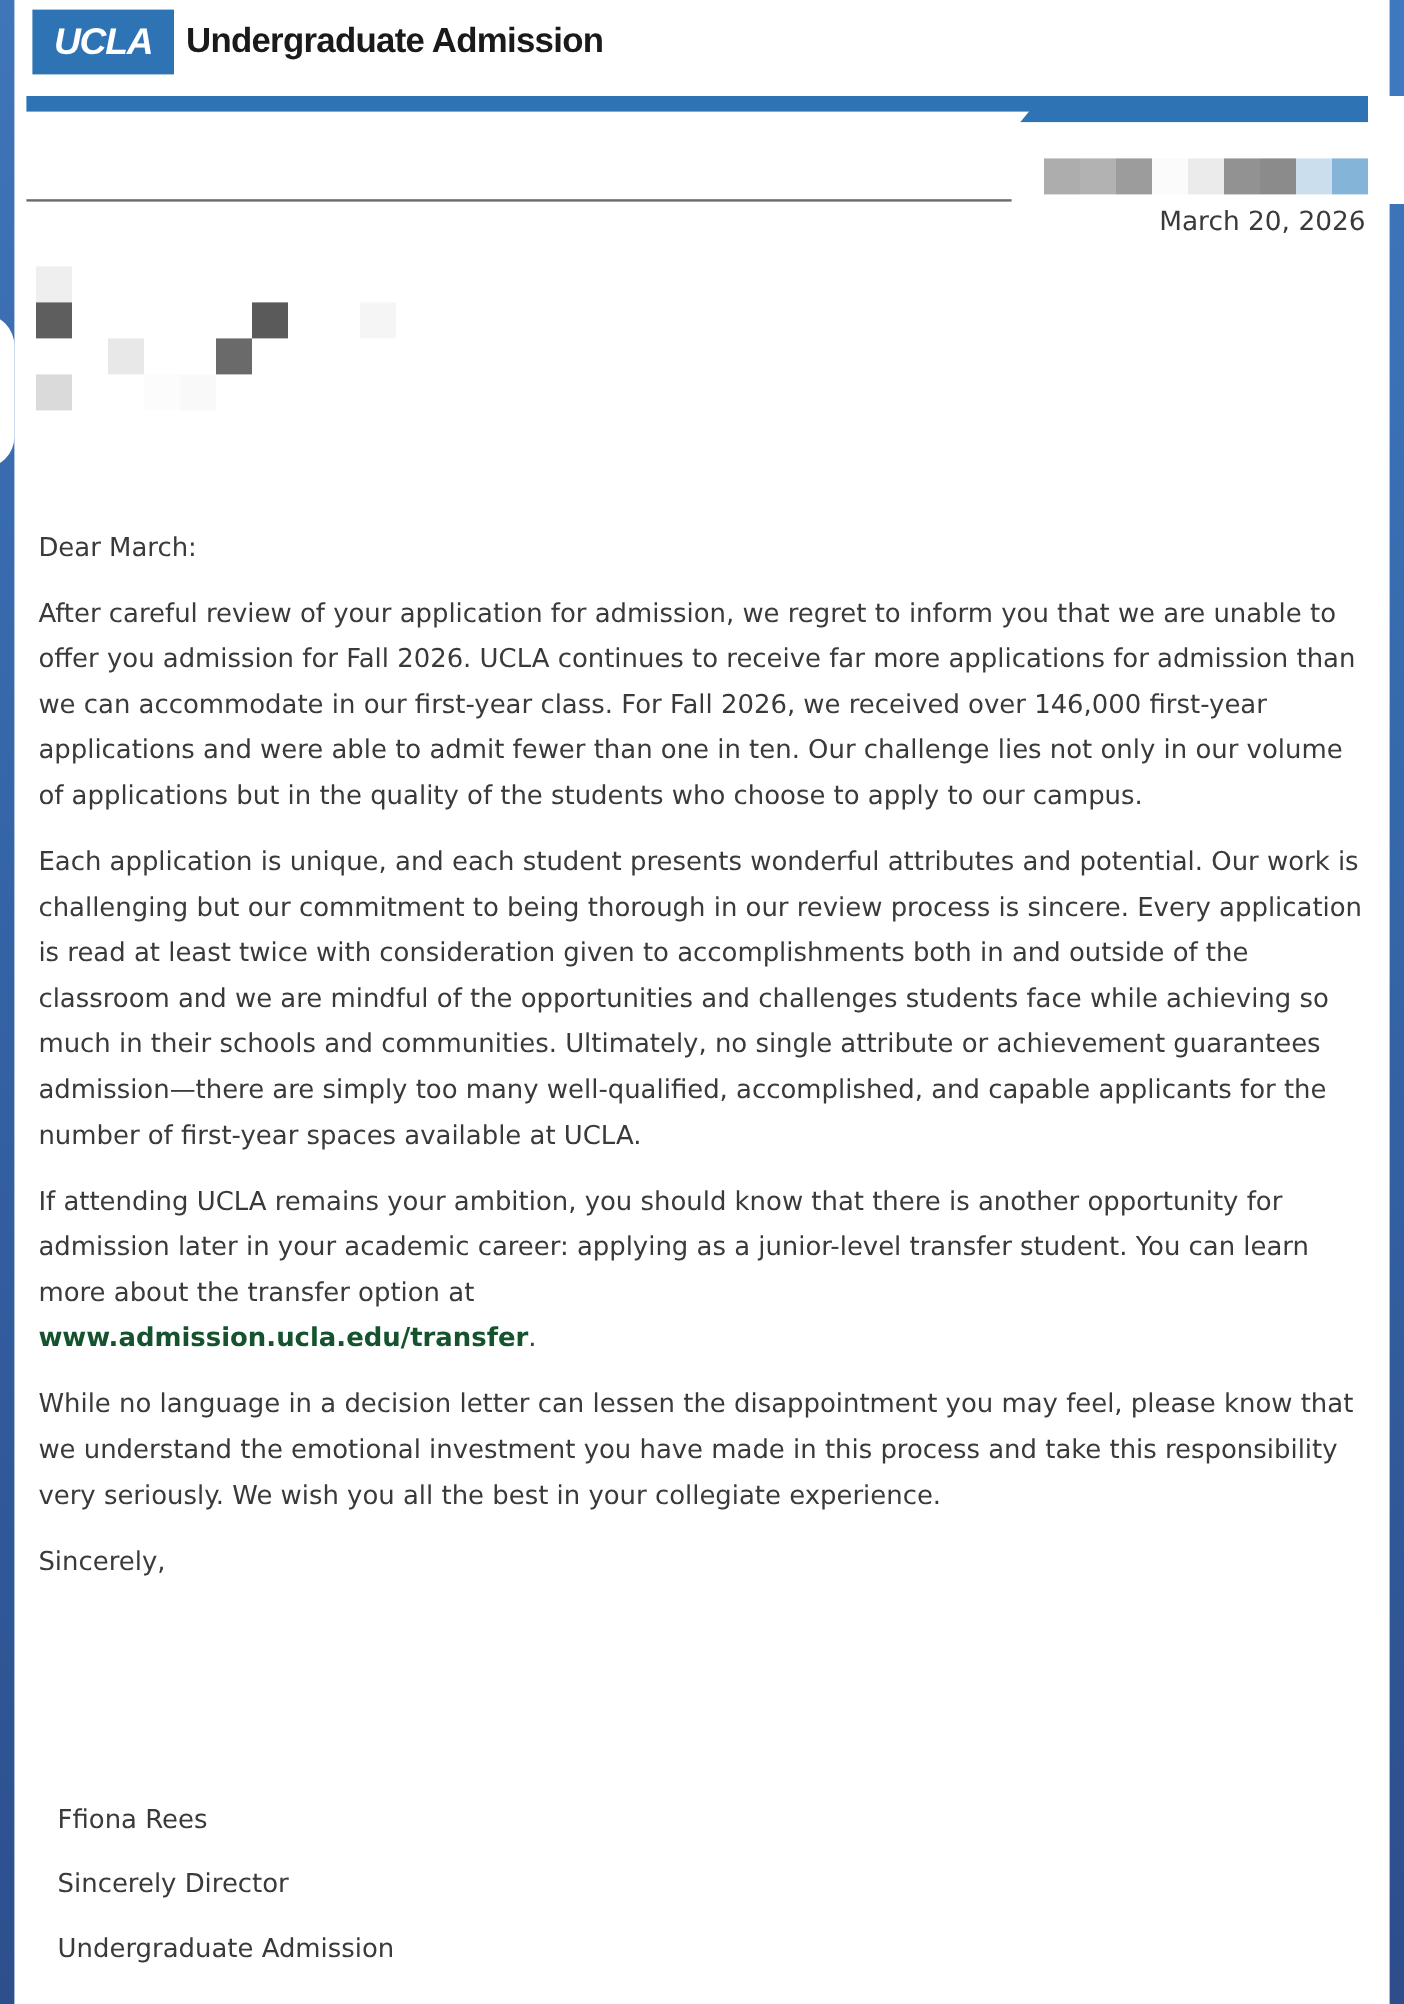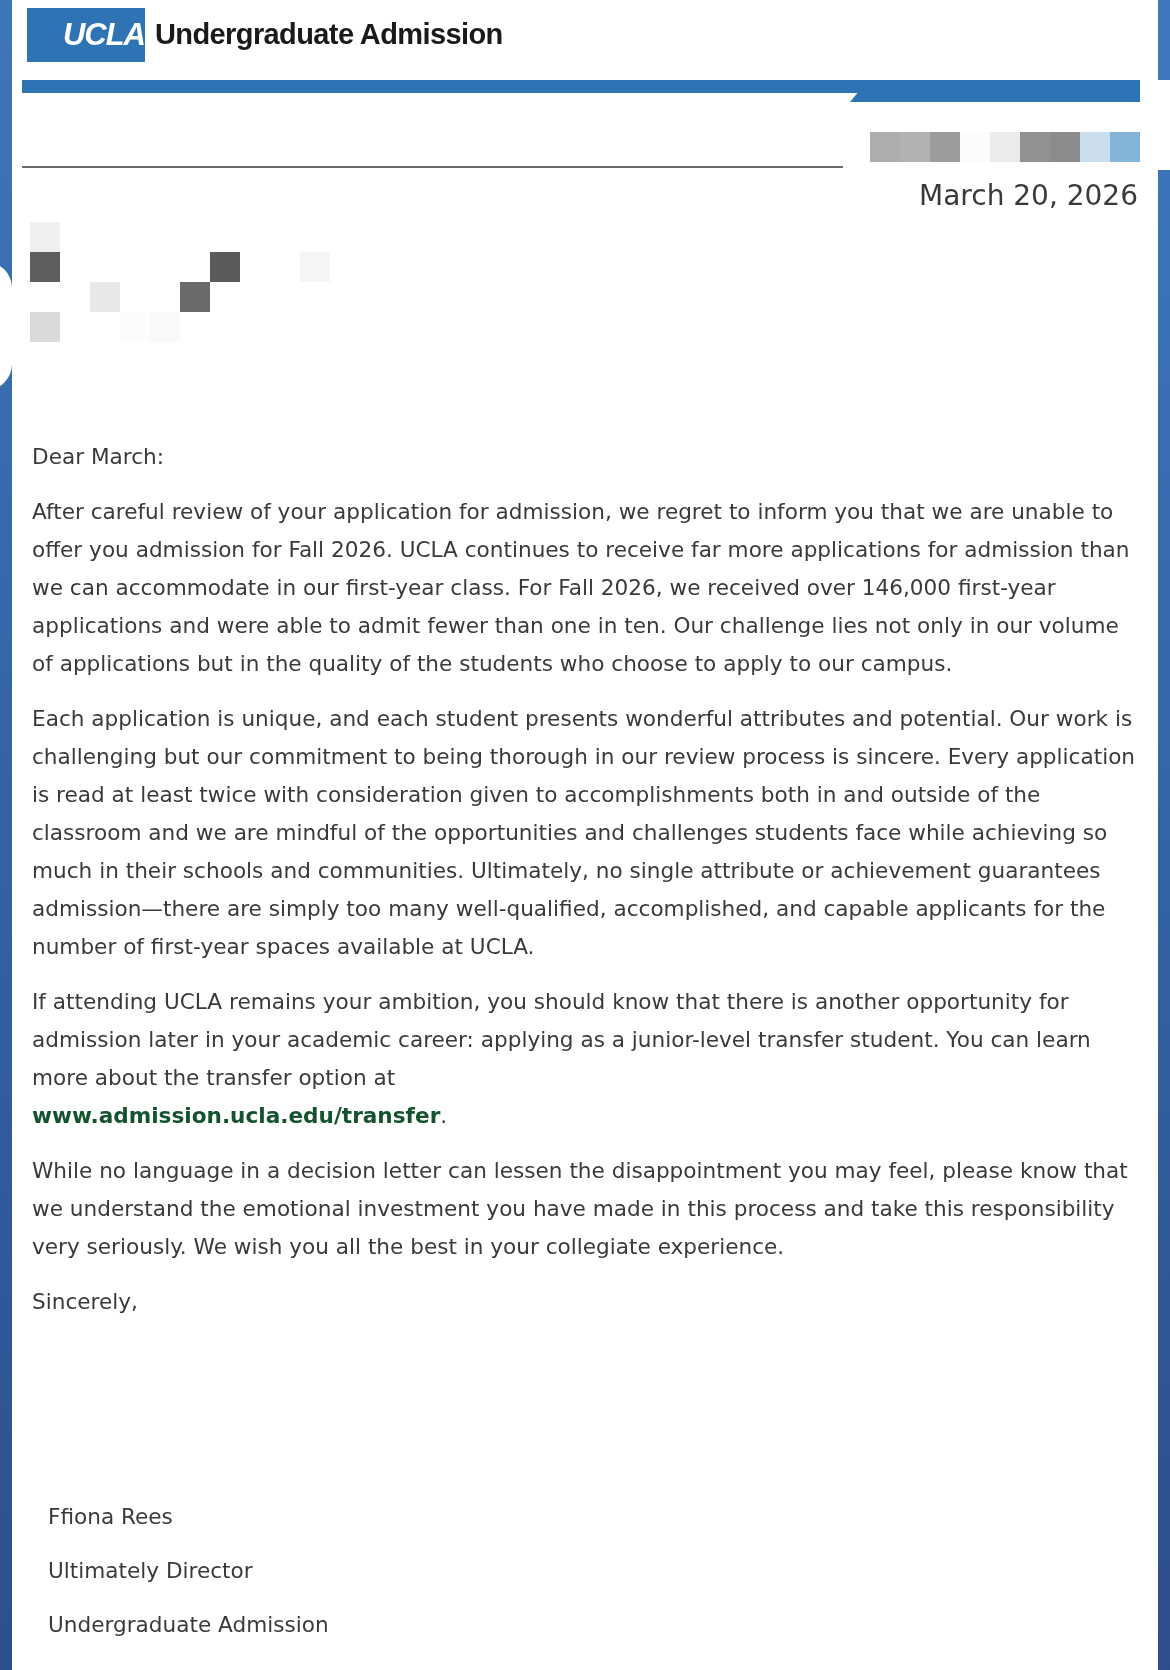--- a/index.html
+++ b/index.html
@@ -22,21 +22,21 @@
     background: #3f78be;
   }
   .border-right {
     position: absolute; left: 1158px; top: 170px; width: 12px; height: 1500px;
     background: linear-gradient(to bottom, #3d74b9 0%, #3466a8 40%, #2d4d8b 100%);
   }
   .logo-box {
     position: absolute; left: 27px; top: 8px; width: 118px; height: 54px;
     background: #2e74b5; color: #ffffff;
     font-family: "Liberation Sans", sans-serif; font-weight: bold; font-style: italic;
-    font-size: 31px; line-height: 54px; text-align: right; letter-spacing: -1px;
+    font-size: 31px; line-height: 54px; text-align: center; letter-spacing: -1px;
   }
   .logo-title {
     position: absolute; left: 155px; top: 14px;
     font-family: "Liberation Sans", sans-serif; font-weight: bold;
     font-size: 29px; line-height: 40px; color: #1a1a1a; letter-spacing: -0.6px;
   }
   .header-bar {
     position: absolute; left: 22px; top: 80px; width: 1118px; height: 13px;
     background: #2e74b5;
   }
@@ -44,22 +44,22 @@
     position: absolute; left: 850px; top: 88px; width: 290px; height: 14px;
     background: #2e74b5;
     clip-path: polygon(4% 0, 100% 0, 100% 100%, 0 100%);
   }
   .rule {
     position: absolute; left: 22px; top: 166px; width: 821px; height: 2px;
     background: #6b6b6b;
   }
   .redact { position: absolute; width: 30px; height: 30px; }
   .date {
-    position: absolute; right: 32px; top: 181px;
-    font-size: 28px; line-height: 30px; color: #3a3a3a;
+    position: absolute; right: 32px; top: 171px;
+    font-size: 22px; line-height: 30px; color: #3a3a3a;
   }
   .letter {
     position: absolute; left: 32px; top: 438px; width: 1110px;
     font-size: 21.6px; line-height: 38px; color: #3a3a3a;
   }
   .letter p { margin: 0 0 17px 0; }
   .letter a { color: #14532d; font-weight: bold; text-decoration: none; }
   .closing { margin-top: 0; }
   .sig { position: absolute; left: 32px; top: 1482px; font-size: 21.6px; line-height: 38px; color: #3a3a3a; }
   .sig div { margin: 16px; }
@@ -108,15 +108,15 @@
   <p>Dear March:</p>
   <p>After careful review of your application for admission, we regret to inform you that we are unable to offer you admission for Fall 2026. UCLA continues to receive far more applications for admission than we can accommodate in our first-year class. For Fall 2026, we received over 146,000 first-year applications and were able to admit fewer than one in ten. Our challenge lies not only in our volume of applications but in the quality of the students who choose to apply to our campus.</p>
   <p>Each application is unique, and each student presents wonderful attributes and potential. Our work is challenging but our commitment to being thorough in our review process is sincere. Every application is read at least twice with consideration given to accomplishments both in and outside of the classroom and we are mindful of the opportunities and challenges students face while achieving so much in their schools and communities. Ultimately, no single attribute or achievement guarantees admission—there are simply too many well-qualified, accomplished, and capable applicants for the number of first-year spaces available at UCLA.</p>
   <p><span>If attending UCLA remains your ambition, you should know that there is another opportunity for admission later in your academic career: applying as a junior-level transfer student. You can learn more about the transfer option at</span><br><a>www.admission.ucla.edu/transfer</a><span>.</span></p>
   <p>While no language in a decision letter can lessen the disappointment you may feel, please know that we understand the emotional investment you have made in this process and take this responsibility very seriously. We wish you all the best in your collegiate experience.</p>
   <p class="closing">Sincerely,</p>
 </div>
 
 <div class="sig">
   <div>Ffiona Rees</div>
-  <div>Ultimately Director</div>
+  <div>Sincerely Director</div>
   <div>Undergraduate Admission</div>
 </div>
 
 </body></html>

